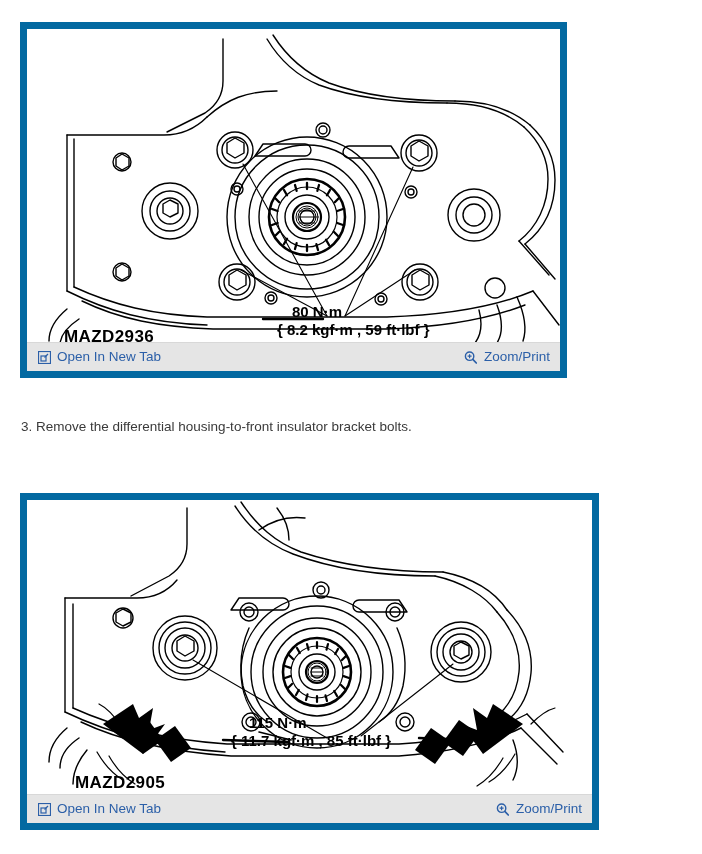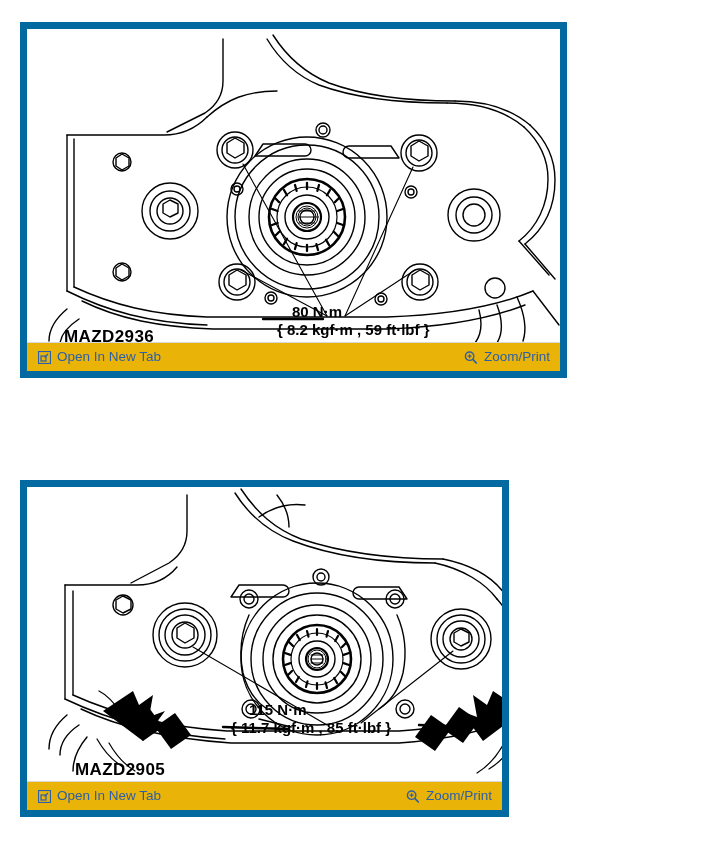--- a/index.html
+++ b/index.html
@@ -25,37 +25,37 @@
 
   
   .figure-panel {
     position: absolute;
     background: #ffffff;
     border: 7px solid #0369a1;
     box-sizing: border-box;
     overflow: hidden;
   }
   .figure-panel.panel-1 { left: 20px; top: 22px; width: 547px; height: 356px; }
-  .figure-panel.panel-2 { left: 20px; top: 480px; width: 489px; height: 337px; }
+  .figure-panel.panel-2 { left: 20px; top: 493px; width: 579px; height: 337px; }
 
   .figure-art {
     position: absolute;
     left: 0; top: 0; right: 0;
     bottom: 29px;
     background: #ffffff;
     overflow: hidden;
   }
   .figure-art svg { display: block; }
 
   
   .fig-toolbar {
     position: absolute;
     left: 0; right: 0; bottom: 0;
     height: 29px;
-    background: #eab308;
+    background: #e5e5e5;
     border-top: 1px solid #d8d8d8;
     display: flex;
     align-items: center;
     justify-content: space-between;
     padding: 8px 10px;
     box-sizing: border-box;
   }
   .tool-link {
     display: flex;
     align-items: center;
@@ -249,20 +249,21 @@
             <path d="M8.8 8.4 L12.3 12" stroke="#2b5fa8" stroke-width="1.7" stroke-linecap="round"></path>
             <path d="M3.6 5.2 L7.6 5.2 M5.6 3.2 L5.6 7.2" stroke="#2b5fa8" stroke-width="1.2"></path>
           </svg>
         </span>
         <span>Zoom/Print</span>
       </span>
     </div>
   </div>
 
   <div class="steps">
+    <div class="step-line">3. Remove the differential housing-to-front insulator bracket bolts.</div>
   </div>
 
   <div class="figure-panel panel-2">
 
     <div class="figure-art">
       <svg width="577" height="307" viewBox="0 0 577 307" xmlns="http://www.w3.org/2000/svg">
         <g fill="none" stroke="#000" stroke-width="1.4" stroke-linecap="round" stroke-linejoin="round">
 
           <path d="M160 8 L160 44 C160 58 154 68 142 76 L104 96"></path>
           <path d="M208 6 C222 28 240 44 266 54 C308 70 356 76 408 76"></path>

